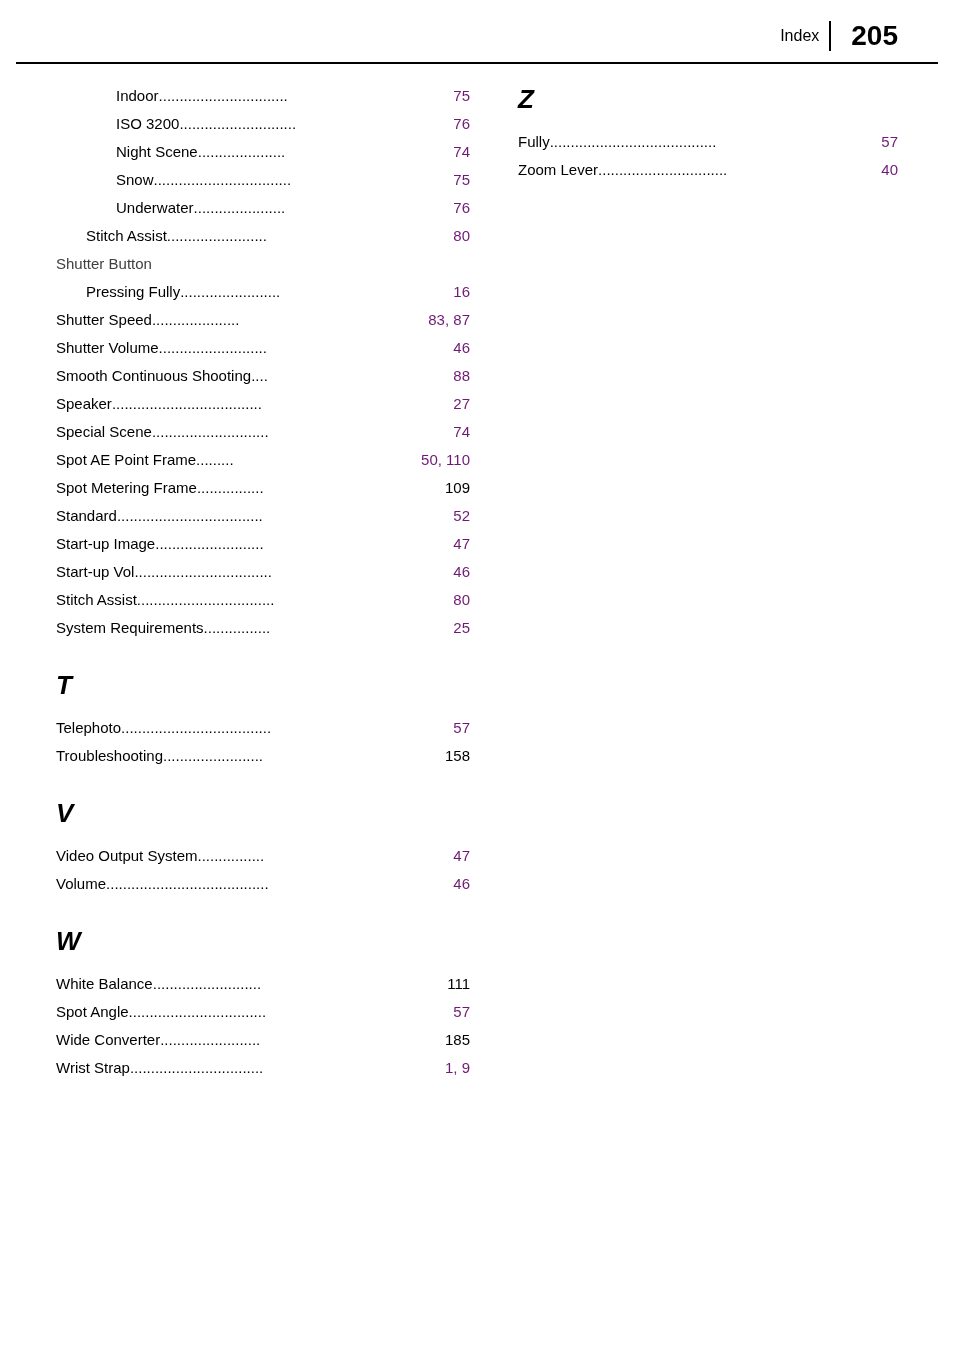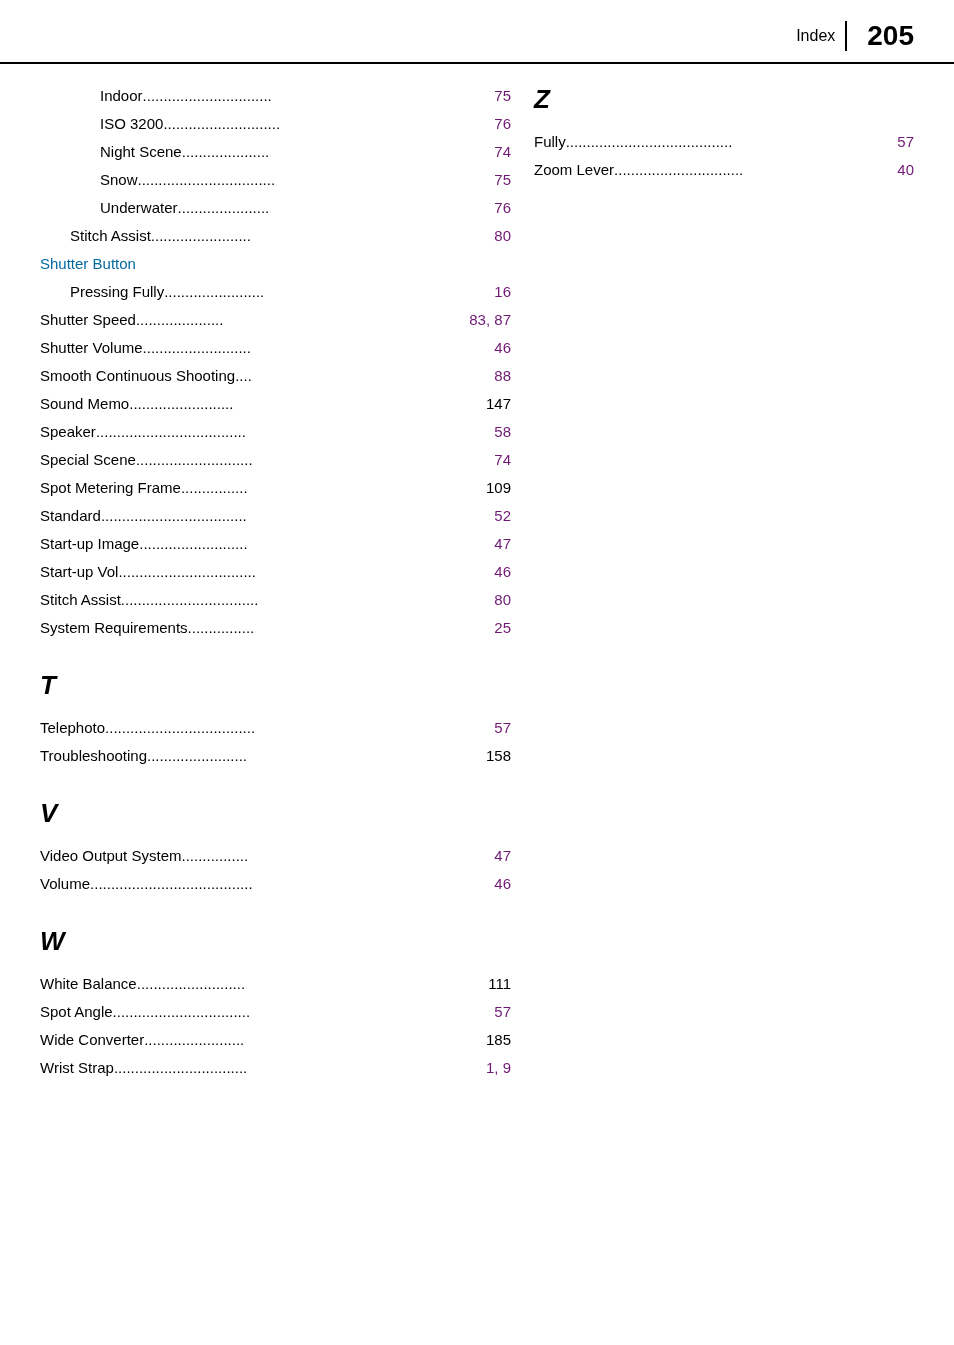--- a/index.html
+++ b/index.html
@@ -14,21 +14,21 @@
       background: #ffffff;
       font-family: Arial, Helvetica, sans-serif;
       font-size: 15px;
       color: #000000;
       position: relative;
     }
 
     .page-container {
       width: 954px;
       min-height: 1345px;
-      padding: 20px 0;
+      padding: 20px 16px;
       display: flex;
       flex-direction: column;
     }
 
     
     .header {
       display: flex;
       justify-content: flex-end;
       align-items: center;
       padding-right: 40px;
@@ -65,21 +65,21 @@
       font-size: 28px;
       font-weight: bold;
       color: #000;
       margin-left: 15px;
     }
 
     
     .content-area {
       display: flex;
       padding: 0 40px;
-      gap: 23px;
+      gap: 48px;
     }
 
     .left-column {
       flex: 1;
       max-width: 500px;
     }
 
     .right-column {
       flex: 1;
       max-width: 380px;
@@ -134,21 +134,21 @@
       font-style: italic;
     }
 
     .section-header.first {
       margin-top: 0;
     }
 
     
     .group-header {
       font-weight: normal;
-      color: #0369a1;
+      color: #404040;
     }
   </style>
 </head>
 <body>
 
 <div class="page-container">
 
   <div class="header">
     <div class="header-left"></div>
     <div class="header-right">
@@ -211,35 +211,35 @@
         <span class="entry-text">Shutter Volume</span>
         <span class="dot-fill">..........................</span>
         <span class="entry-page">46</span>
       </div>
       <div class="index-entry">
         <span class="entry-text">Smooth Continuous Shooting</span>
         <span class="dot-fill">....</span>
         <span class="entry-page">88</span>
       </div>
       <div class="index-entry">
-        <span class="entry-text">Sound Memo</span>
-        <span class="dot-fill">.........................</span>
-        <span class="entry-page black">147</span>
-      </div>
-      <div class="index-entry">
         <span class="entry-text">Speaker</span>
         <span class="dot-fill">....................................</span>
-        <span class="entry-page">58</span>
+        <span class="entry-page">27</span>
       </div>
       <div class="index-entry">
         <span class="entry-text">Special Scene</span>
         <span class="dot-fill">............................</span>
         <span class="entry-page">74</span>
       </div>
       <div class="index-entry">
+        <span class="entry-text">Spot AE Point Frame</span>
+        <span class="dot-fill">.........</span>
+        <span class="entry-page">50, 110</span>
+      </div>
+      <div class="index-entry">
         <span class="entry-text">Spot Metering Frame</span>
         <span class="dot-fill">................</span>
         <span class="entry-page black">109</span>
       </div>
       <div class="index-entry">
         <span class="entry-text">Standard</span>
         <span class="dot-fill">...................................</span>
         <span class="entry-page">52</span>
       </div>
       <div class="index-entry">

